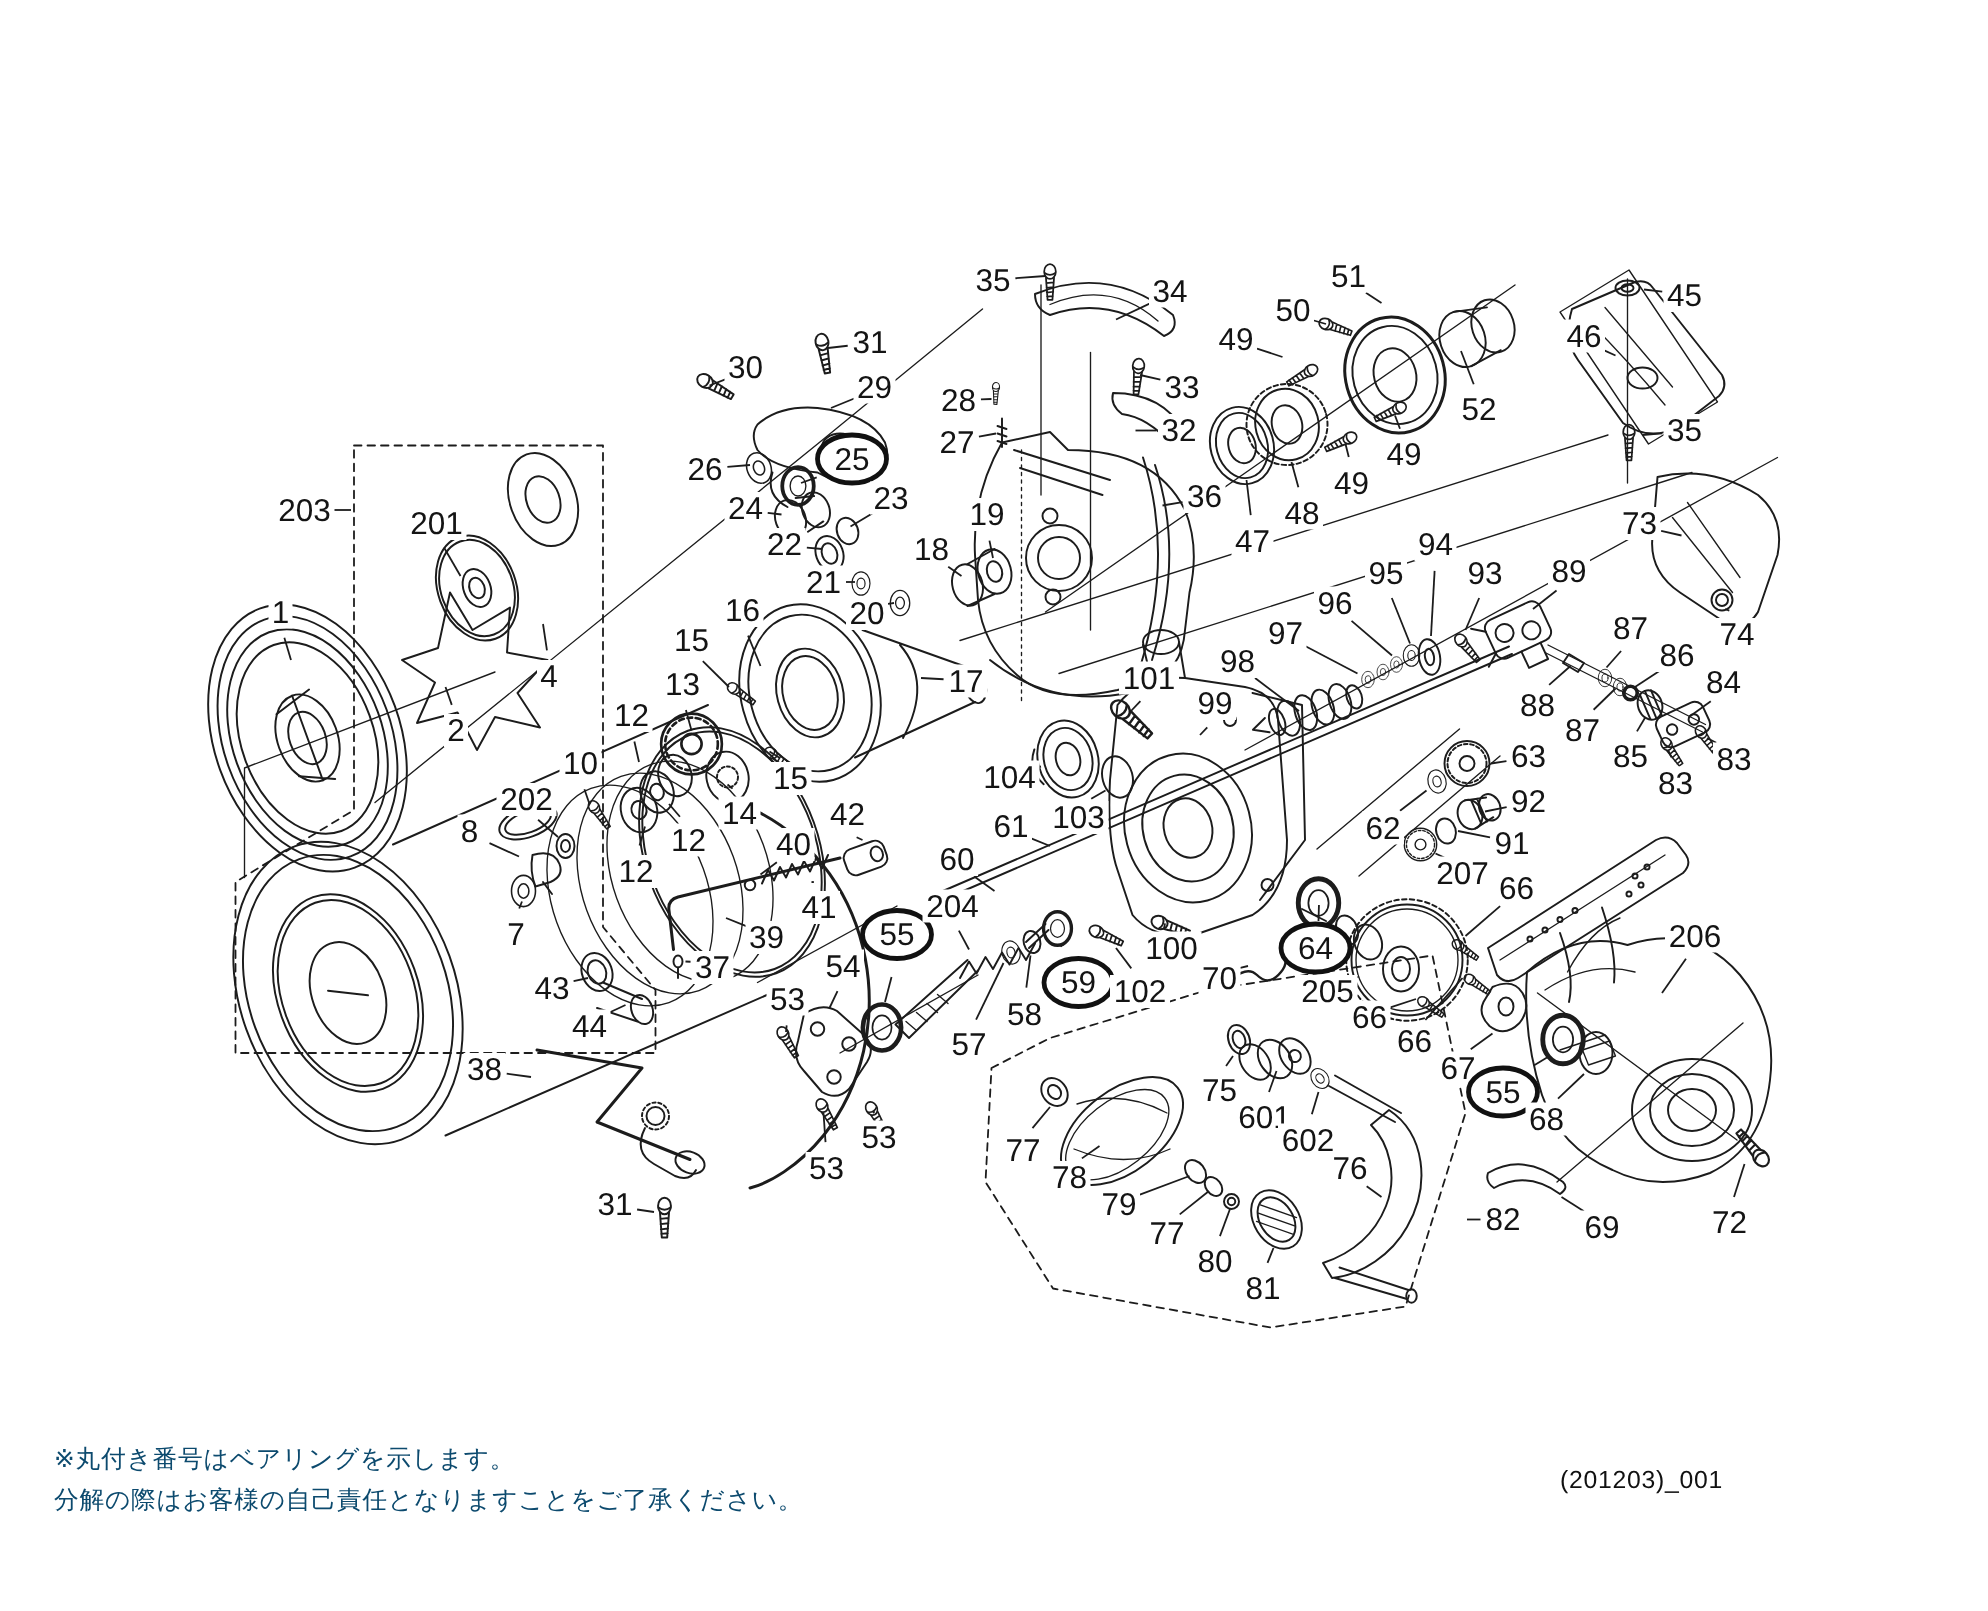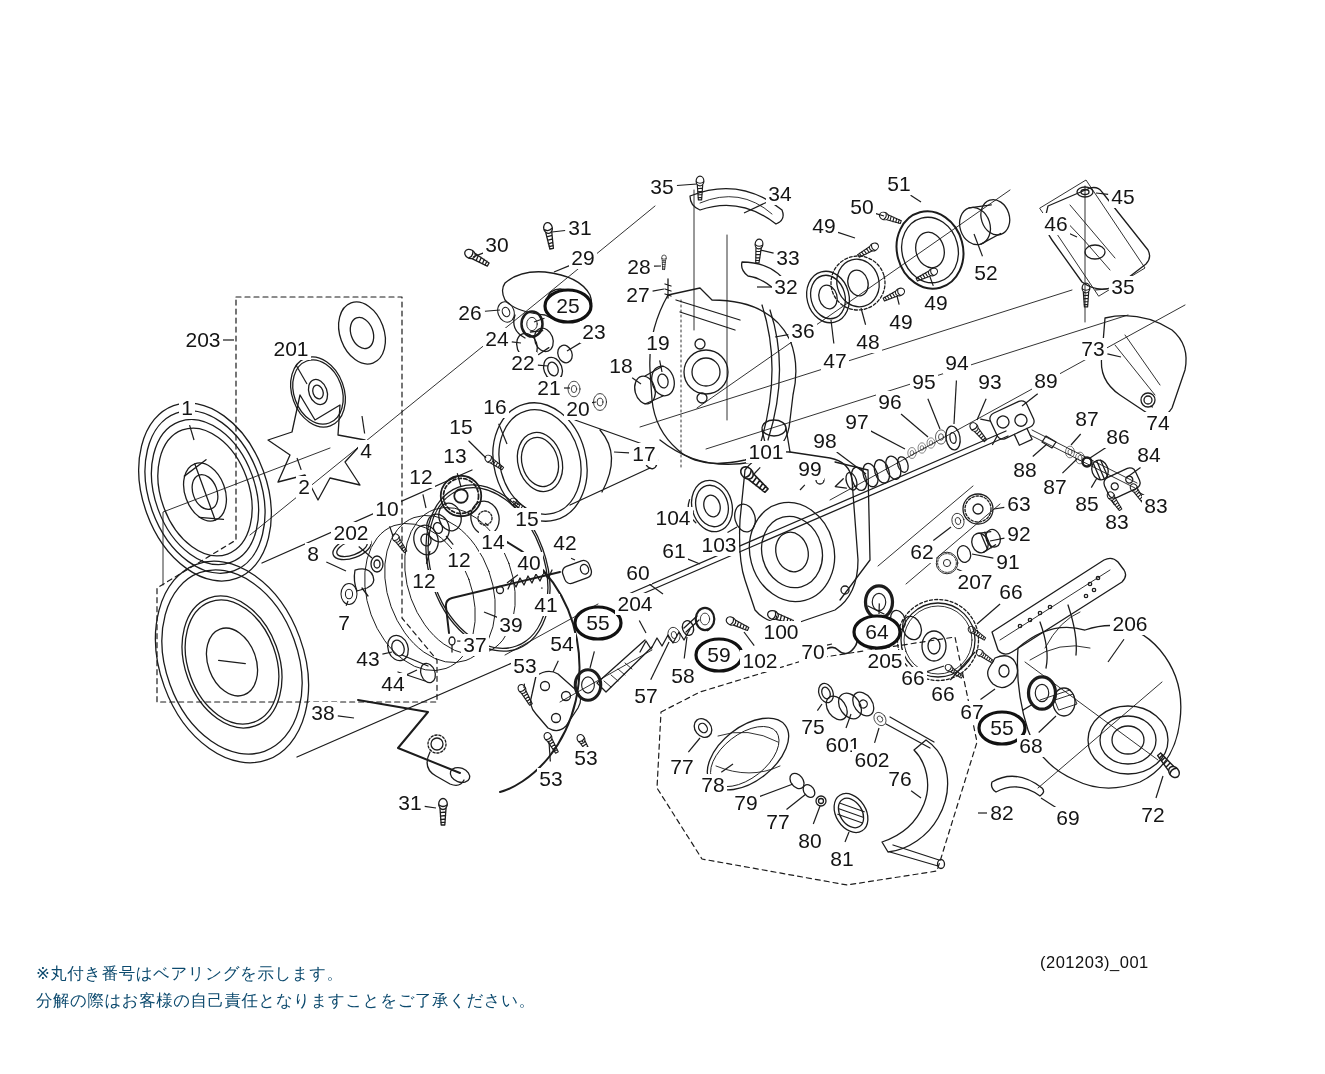--- a/index.html
+++ b/index.html
@@ -5,21 +5,21 @@
   html,body{margin:0;padding:0;background:#fff;}
   #stage{position:relative;width:1325px;height:1074px;background:#ffffff;overflow:hidden;
          font-family:"Liberation Sans","DejaVu Sans",sans-serif;}
   svg{position:absolute;left:0;top:0;}
   .ln{fill:none;stroke:#1c1c1c;stroke-width:1.3;stroke-linecap:round;stroke-linejoin:round;}
   .thin{stroke-width:.9;}
   .wire{stroke-width:2;}
   .dsh{stroke-dasharray:5 4;stroke-width:1.2;}
   .dd{stroke-dasharray:2 3;stroke-width:.9;}
   #notes{position:absolute;left:36px;top:960px;color:#0c4a6e;font-size:16.5px;line-height:27px;letter-spacing:.5px;}
-  #doccode{position:absolute;left:1040px;top:953px;color:#111;font-size:16.5px;letter-spacing:.5px;}
+  #doccode{position:absolute;left:1040px;top:978px;color:#111;font-size:16.5px;letter-spacing:.5px;}
 </style>
 </head>
 <body>
 <div id="stage">
 
 <svg width="1325" height="1074" viewBox="0 0 1325 1074">
   <defs>
     <g id="scr">
           <ellipse cx="0" cy="0" rx="5.5" ry="4.3"></ellipse>
           <path d="M1 -4 Q4 0 1 4 M4.5 -3 L21 -1.8 M4.5 3 L21 1.8 M21 -1.8 L21 1.8 M8 -2.8 L8.6 2.8 M11.5 -2.6 L12.1 2.6 M15 -2.4 L15.6 2.4 M18.2 -2.2 L18.6 2.2"></path>

